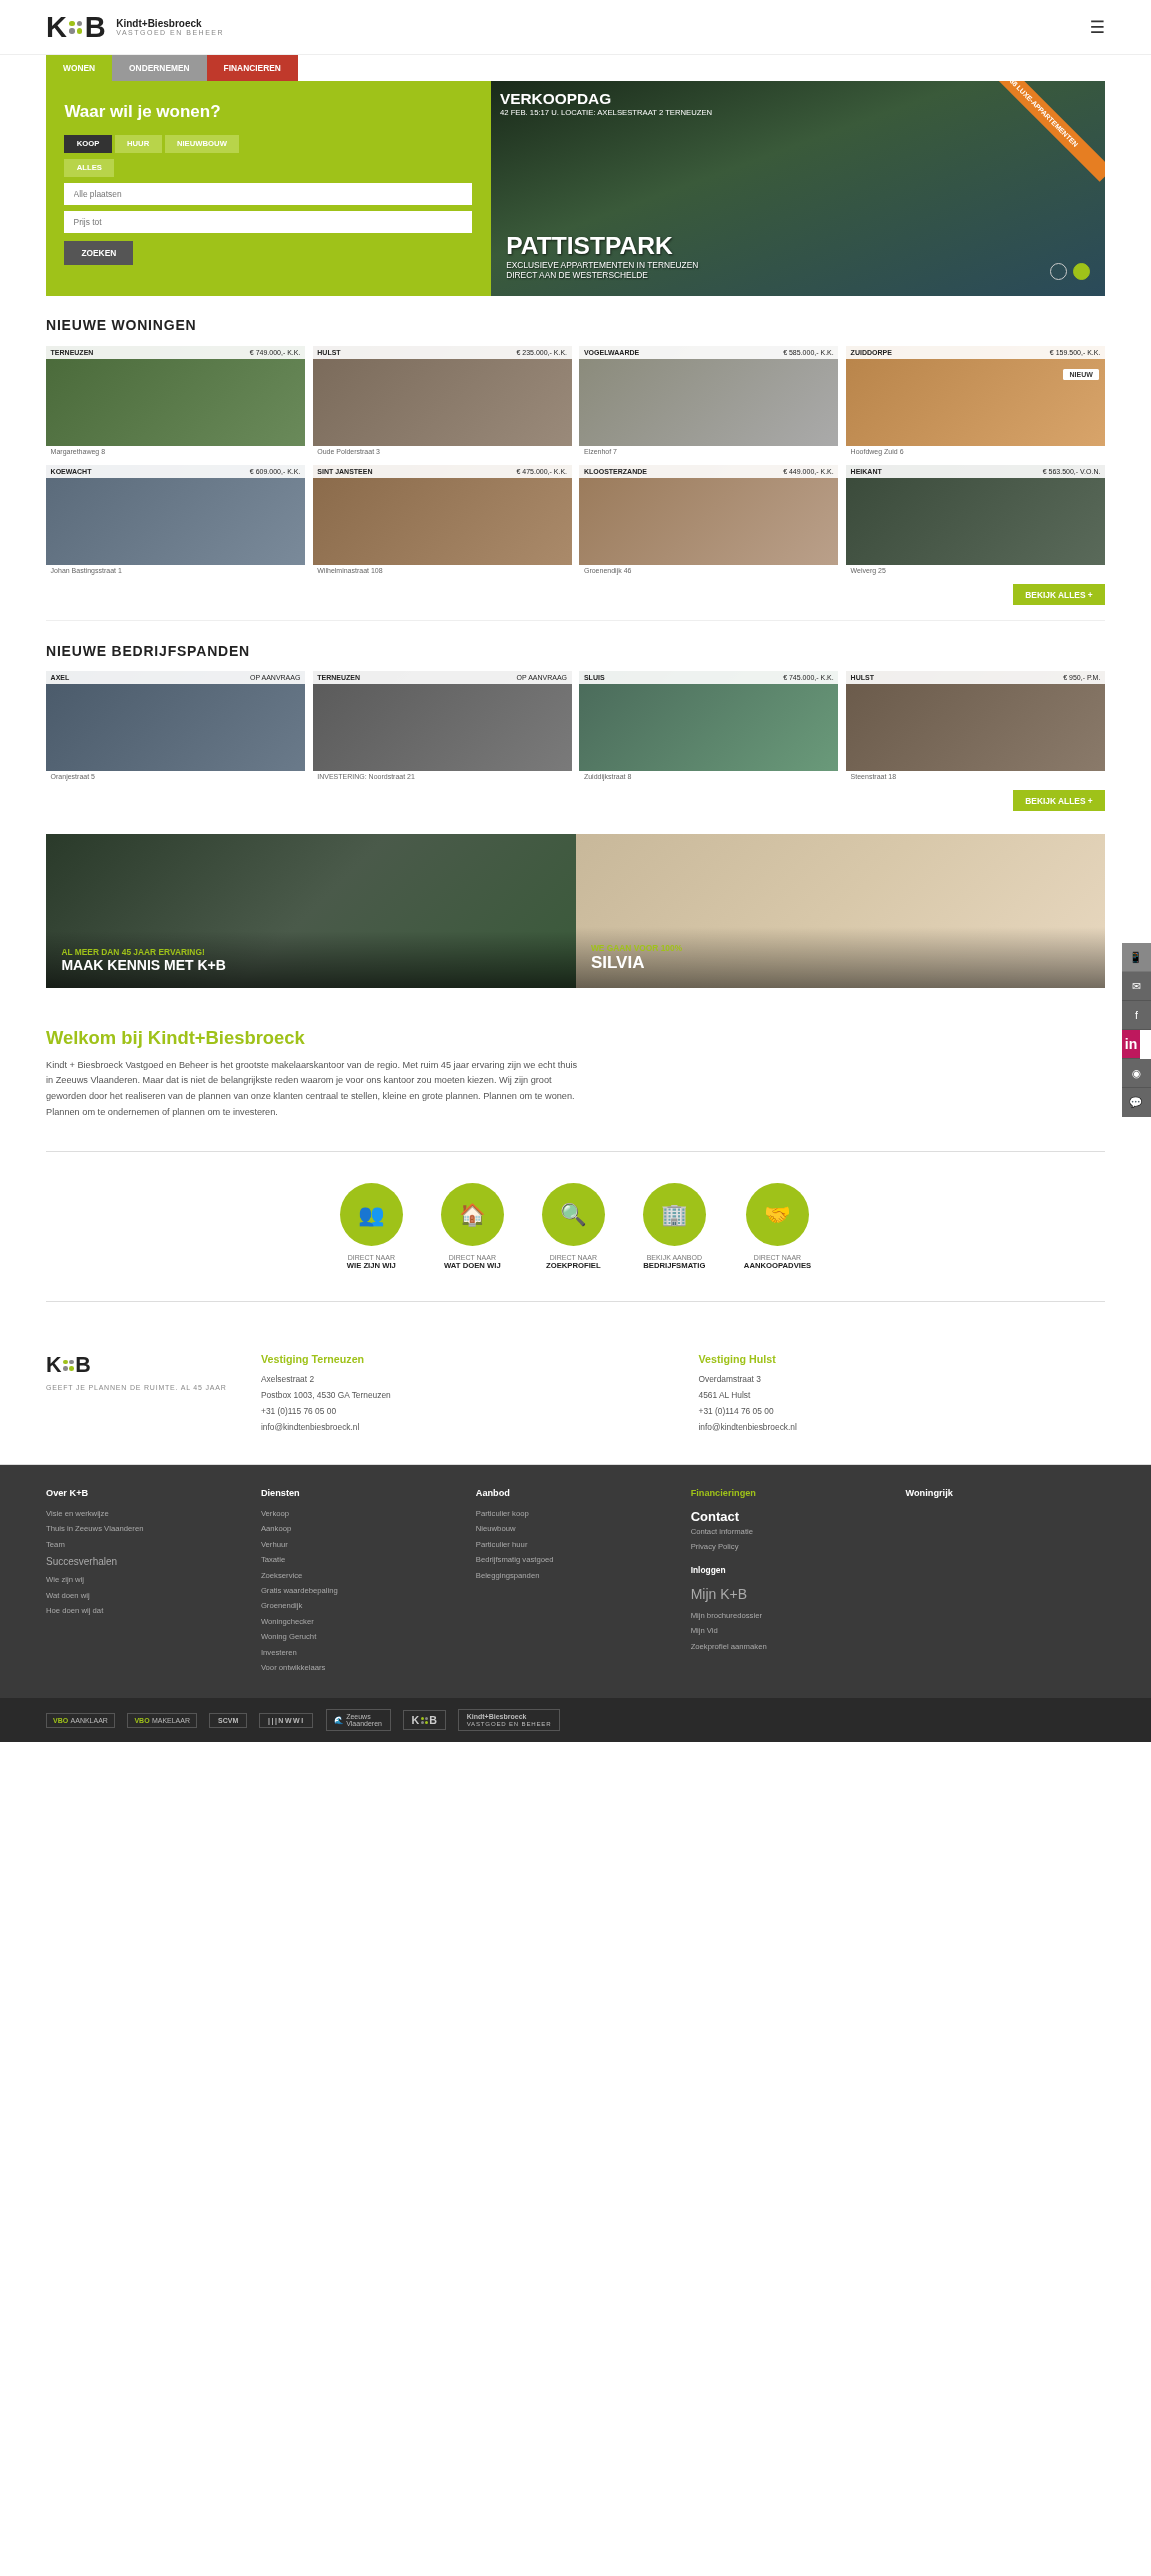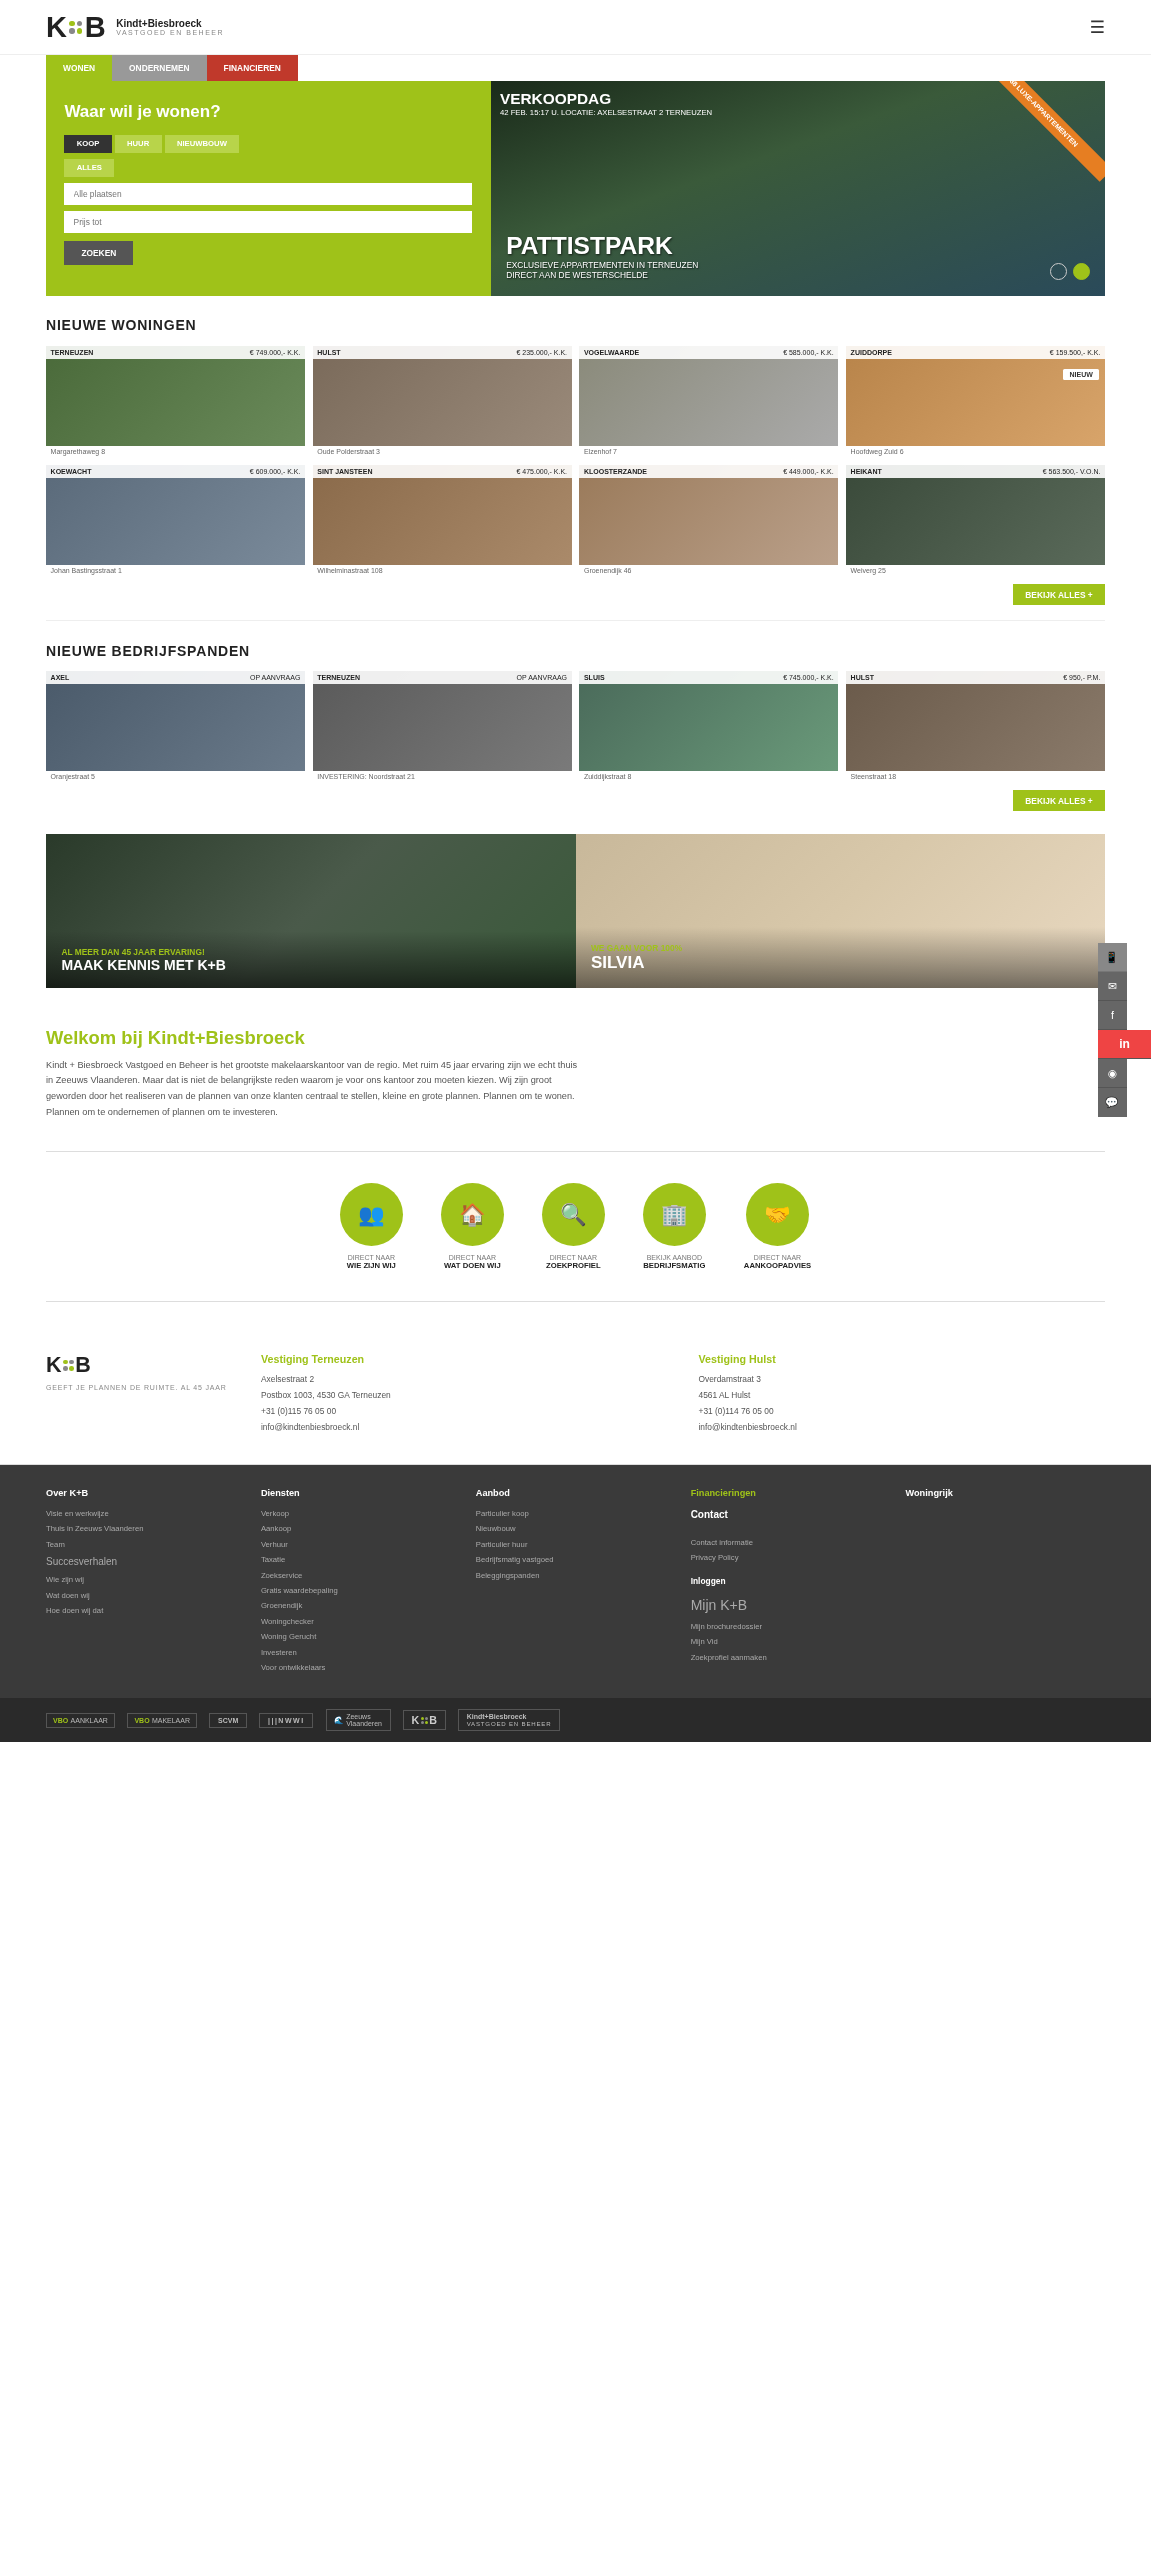--- a/index.html
+++ b/index.html
@@ -74,21 +74,21 @@
       <div style="width:17px;height:17px;border-radius:50%;border:1.5px solid #ccc;cursor:pointer;background:transparent;"></div>
       <div style="width:17px;height:17px;border-radius:50%;border:1.5px solid #9fc219;cursor:pointer;background:#9fc219;"></div>
     </div>
   </div>
 </div>
 
 <div style="position:fixed;right:0;top:40%;transform:translateY(-50%);display:flex;flex-direction:column;gap:0;z-index:100;">
   <div style="width:29px;height:29px;background:#888;color:#fff;display:flex;align-items:center;justify-content:center;font-size:10.7px;cursor:pointer;border-bottom:0.8px solid #777;">📱</div>
   <div style="width:29px;height:29px;background:#666;color:#fff;display:flex;align-items:center;justify-content:center;font-size:10.7px;cursor:pointer;border-bottom:0.8px solid #555;">✉</div>
   <div style="width:29px;height:29px;background:#666;color:#fff;display:flex;align-items:center;justify-content:center;font-size:10.7px;cursor:pointer;border-bottom:0.8px solid #555;">f</div>
-  <div style="width:53px;height:29px;background:#ef4444;color:#fff;display:flex;align-items:center;justify-content:center;font-size:12px;font-weight:bold;cursor:pointer;border-bottom:0.8px solid #555;">in</div>
+  <div style="width:18px;height:29px;background:#be185d;color:#fff;display:flex;align-items:center;justify-content:center;font-size:14px;font-weight:bold;cursor:pointer;border-bottom:0.8px solid #555;">in</div>
   <div style="width:29px;height:29px;background:#666;color:#fff;display:flex;align-items:center;justify-content:center;font-size:10.7px;cursor:pointer;border-bottom:0.8px solid #555;">◉</div>
   <div style="width:29px;height:29px;background:#666;color:#fff;display:flex;align-items:center;justify-content:center;font-size:10.7px;cursor:pointer;">💬</div>
 </div>
 
 <section style="padding:21.5px 46px 7.7px;">
   <h2 style="font-size:14px;font-weight:900;color:#222;margin-bottom:12.3px;text-transform:uppercase;letter-spacing:0.8px;">NIEUWE WONINGEN</h2>
 
   <div style="display:grid;grid-template-columns:repeat(4,1fr);gap:7.7px;margin-bottom:7.7px;">
 
     <div style="position:relative;cursor:pointer;">
@@ -364,21 +364,21 @@
         <li style="font-size:7.7px;color:#aaa;line-height:2;cursor:pointer;">Nieuwbouw</li>
         <li style="font-size:7.7px;color:#aaa;line-height:2;cursor:pointer;">Particulier huur</li>
         <li style="font-size:7.7px;color:#aaa;line-height:2;cursor:pointer;">Bedrijfsmatig vastgoed</li>
         <li style="font-size:7.7px;color:#aaa;line-height:2;cursor:pointer;">Beleggingspanden</li>
       </ul>
     </div>
 
     <div>
       <h5 style="font-size:9.2px;color:#9fc219;font-weight:bold;margin-bottom:7.7px;">Financieringen</h5>
       <div style="margin-top:10.7px;">
-        <h5 style="font-size:10px;color:#fff;font-weight:bold;margin-bottom:15px;">Contact</h5>
+        <h5 style="font-size:13px;color:#fff;font-weight:bold;margin-bottom:0;">Contact</h5>
         <ul style="list-style:none;">
           <li style="font-size:7.7px;color:#aaa;line-height:2;cursor:pointer;">Contact informatie</li>
           <li style="font-size:7.7px;color:#aaa;line-height:2;cursor:pointer;">Privacy Policy</li>
         </ul>
       </div>
       <div style="margin-top:10.7px;">
         <h5 style="font-size:8.4px;color:#fff;font-weight:bold;margin-bottom:4.6px;">Inloggen</h5>
         <ul style="list-style:none;">
           <li style="font-size:14px;color:#aaa;line-height:2;cursor:pointer;">Mijn K+B</li>
           <li style="font-size:7.7px;color:#aaa;line-height:2;cursor:pointer;">Mijn brochuredossier</li>

